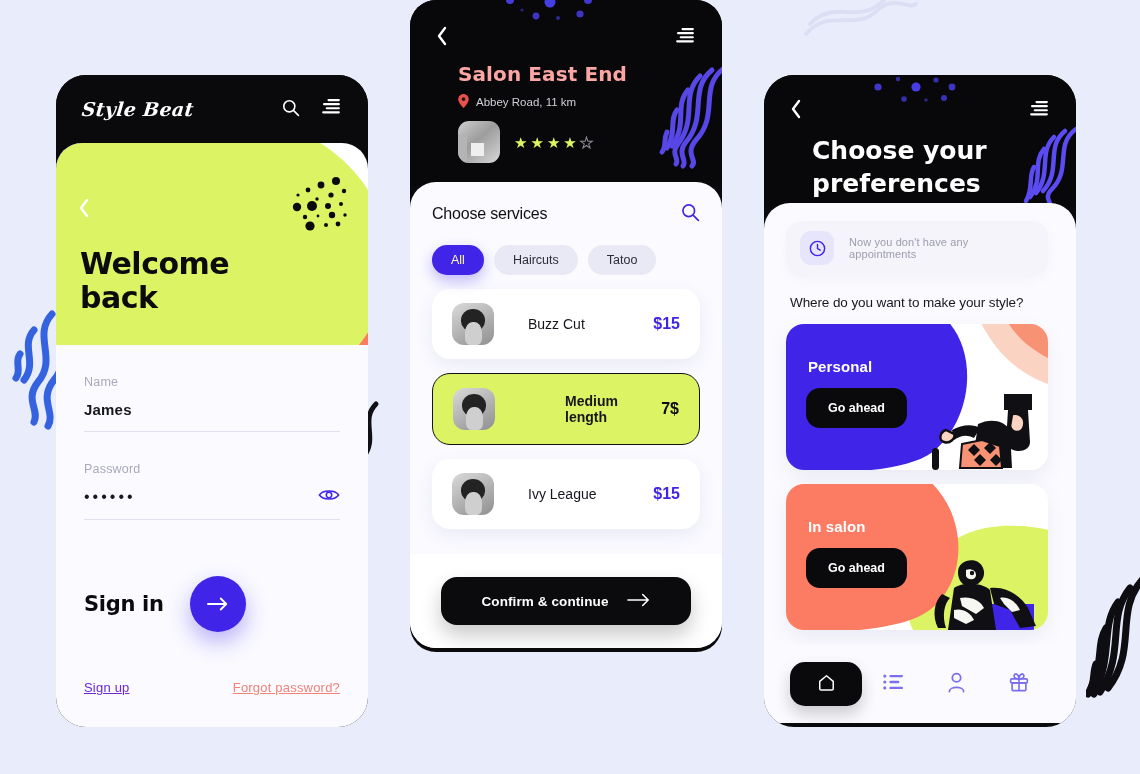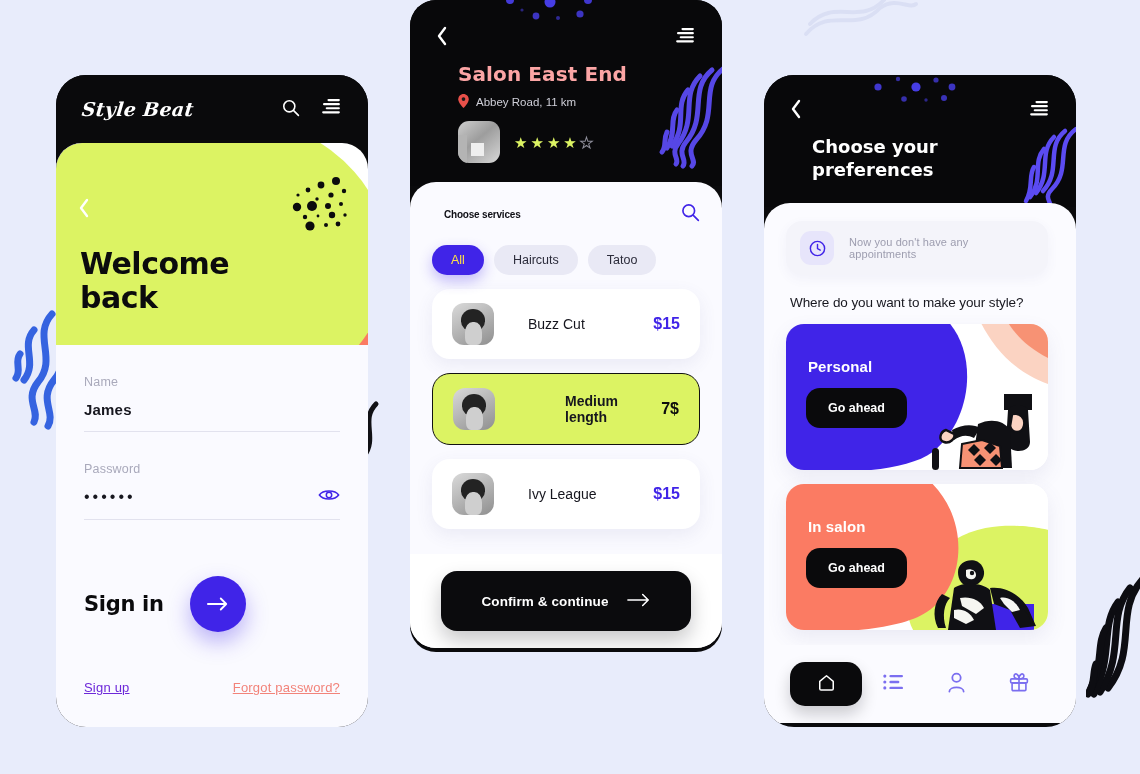--- a/index.html
+++ b/index.html
@@ -131,27 +131,27 @@
   .stars { display: flex; gap: 3px; font-size: 15px; line-height: 1; }
   .star-on { color: #dcf363; }
   .star-off { color: transparent; -webkit-text-stroke: 1px #8e8e9a; }
 
   .s2-sheet {
     position: relative; background: #fafaff; height: 466px;
     border-radius: 26px 26px 26px 26px; margin-top: -4px;
     padding: 20px 22px 0 22px; overflow: hidden;
   }
   .sheet-head { display: flex; align-items: center; justify-content: space-between; }
-  .sheet-title { font-size: 10px; font-weight: 700; color: #0f0f16; letter-spacing: -.2px; margin-left: 12px; }
+  .sheet-title { font-size: 16px; font-weight: 400; color: #0f0f16; letter-spacing: -.2px; }
   .chips { display: flex; gap: 10px; margin-top: 19px; }
   .chip {
     padding: 8px 19px; border-radius: 20px; font-size: 12.5px;
     background: #e9e9f5; color: #2b2b3a; cursor: pointer; white-space: nowrap;
   }
-  .chip.active { background: #4024e8; color: #fde047; box-shadow: 0 6px 14px rgba(64,36,232,.3); }
+  .chip.active { background: #4024e8; color: #fef9c3; box-shadow: 0 6px 14px rgba(64,36,232,.3); }
   .svc {
     display: flex; align-items: center; gap: 34px; margin-top: 14px;
     background: #ffffff; border-radius: 18px; padding: 14px 20px;
     box-shadow: 0 6px 18px rgba(80,80,140,.09); cursor: pointer;
   }
   .svc.selected { background: #dcf363; border: 1.6px solid #121212; box-shadow: none; }
   .svc-img {
     width: 42px; height: 42px; border-radius: 12px; flex: 0 0 auto;
     background: linear-gradient(150deg,#dadada,#8f8f8f);
     position: relative; overflow: hidden;
@@ -166,38 +166,38 @@
   }
   .svc-name { flex: 1; font-size: 14px; color: #16161e; font-weight: 500; }
   .svc.selected .svc-name { font-weight: 600; padding-left: 36px; }
   .svc-price { font-size: 16px; font-weight: 800; color: #4024e8; }
   .svc.selected .svc-price { color: #0d0d0d; }
   .s2-footer {
     position: absolute; left: 0; right: 0; bottom: 0; height: 94px;
     background: #ffffff; display: flex; align-items: center; justify-content: center;
   }
   .confirm-btn {
-    width: 250px; height: 60px; border-radius: 16px; background: #0b0b0d;
+    width: 250px; height: 48px; border-radius: 16px; background: #0b0b0d;
     color: #fff; display: flex; align-items: center; justify-content: center;
     gap: 18px; font-size: 13.5px; font-weight: 700; letter-spacing: .1px;
     border: none; cursor: pointer; box-shadow: 0 10px 20px rgba(10,10,15,.22);
   }
 
   
   #phone3 { left: 764px; top: 75px; width: 312px; height: 652px; border-radius: 30px; }
   .s3-dark { position: relative; height: 132px; background: #08080a; overflow: hidden; }
   .s3-dots { position: absolute; left: 100px; top: -4px; }
   .s3-waves { position: absolute; right: -6px; top: 50px; }
   .s3-topicons {
     position: relative; z-index: 4; display: flex; align-items: center;
     justify-content: space-between; padding: 24px 26px 0 26px;
   }
   .s3-title {
     position: relative; z-index: 4; margin: 12px 0 0 48px;
-    font-size: 18px; font-weight: 700; color: #fff; line-height: 1.3;
+    font-size: 25px; font-weight: 700; color: #fff; line-height: 1.3;
     font-family: "DejaVu Sans", sans-serif;
   }
   .s3-sheet {
     position: relative; background: #fbfbff; height: 520px;
     border-radius: 26px; margin-top: -4px; padding: 18px 28px 0 22px;
   }
   .notice {
     display: flex; align-items: center; gap: 15px;
     background: #f4f4fa; border-radius: 16px; padding: 10px 14px;
     box-shadow: 0 4px 12px rgba(90,90,150,.06);

